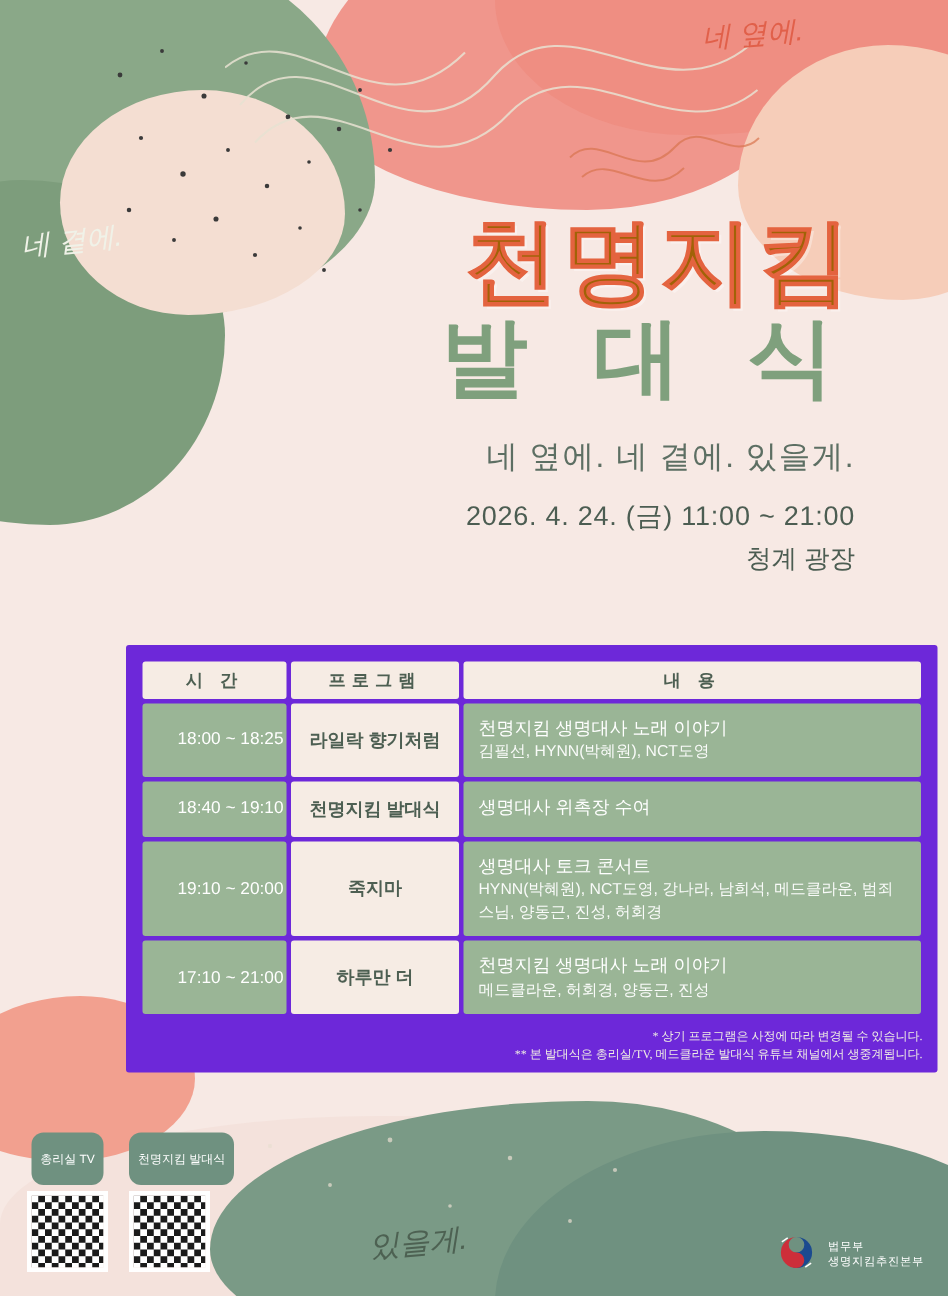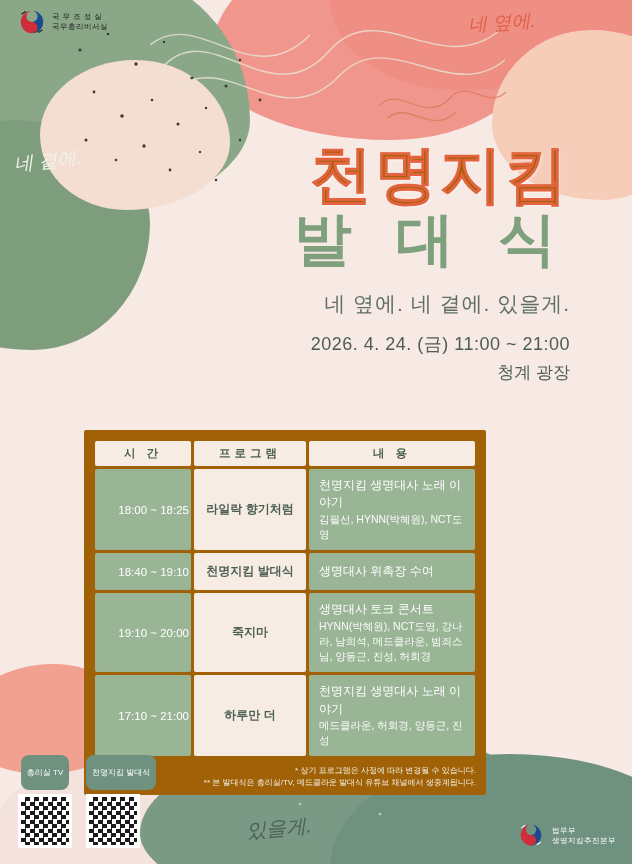--- a/index.html
+++ b/index.html
@@ -127,23 +127,23 @@
     transform: rotate(-6deg); z-index: 4;
   }
   .script-bottom {
     position: absolute; left: 246px; bottom: 22px;
     font-size: 20px; color: #4d6152; font-style: italic;
     transform: rotate(-5deg); z-index: 6;
   }
 
   
   .schedule {
-    position: absolute; left: 84px; top: 430px; width: 402px;
+    position: absolute; left: 84px; top: 430px; width: 541px;
     z-index: 5;
-    background: #a16207;
+    background: #6d28d9;
     padding: 8px 8px 6px 8px;
     border-radius: 2px;
   }
   table { border-collapse: separate; border-spacing: 3px; width: 100%; }
   thead th {
     background: #f6ece4; color: #4d5f52; font-size: 11.5px; font-weight: bold;
     padding: 5px 0; letter-spacing: 4px; text-align: center;
     border-radius: 2px;
   }
   tbody td { vertical-align: middle; border-radius: 2px; }
@@ -156,21 +156,21 @@
     font-size: 12px; font-weight: bold; text-align: center; padding: 10px 2px;
   }
   td.col-desc {
     background: #9ab596; color: #ffffff; font-size: 11.5px;
     padding: 8px 10px; line-height: 1.45;
   }
   td.col-desc .d-main { font-size: 12px; }
   td.col-desc .d-sub { font-size: 10.5px; opacity: .95; }
   .notes {
     margin-top: 6px; text-align: right; color: #f1efe4;
-    font-size: 8px; line-height: 1.5; padding-right: 2px;
+    font-size: 8px; line-height: 1.5; padding-right: 2px; font-family: Liberation Serif, serif;
   }
 
   
   .qr-area {
     position: absolute; left: 18px; bottom: 16px;
     display: flex; gap: 14px; z-index: 6;
   }
   .qr-block { text-align: center; }
   .qr-label {
     font-size: 8px; color: #ffffff; background: #6f9180;
@@ -241,38 +241,20 @@
       <circle cx="30" cy="20" r="1.5"></circle>
         <circle cx="70" cy="46" r="1.3"></circle>
       <circle cx="110" cy="16" r="1.6"></circle>
         <circle cx="150" cy="60" r="1.2"></circle>
       <circle cx="190" cy="28" r="1.5"></circle>
         <circle cx="230" cy="70" r="1.3"></circle>
       <circle cx="260" cy="36" r="1.4"></circle>
     </g>
   </svg>
 
-  <div class="gov-logo-top">
-    <div class="taegeuk">
-      <svg width="28" height="28" viewBox="0 0 40 40">
-        <g>
-          <path d="M20 4 A16 16 0 0 1 20 36 A8 8 0 0 1 20 20 A8 8 0 0 0 20 4 Z" fill="#1b4a8f"></path>
-          <path d="M20 4 A16 16 0 0 0 20 36 A8 8 0 0 0 20 20 A8 8 0 0 1 20 4 Z" fill="#cd2e3a"></path>
-          <g stroke="#1b1b1b" stroke-width="1.6">
-            <line x1="5" y1="9" x2="11" y2="5"></line>
-            <line x1="35" y1="31" x2="29" y2="35"></line>
-          </g>
-        </g>
-      </svg>
-    </div>
-    <div class="gov-logo-text">
-      <div>국 무 조 정 실</div>
-      <div>국무총리비서실</div>
-    </div>
-  </div>
 
   <div class="script-right">네 옆에.</div>
   <div class="script-left">네 곁에.</div>
   <div class="script-bottom">있을게.</div>
 
   <div class="headline">
     <div class="title-line1">천명지킴</div>
     <div class="title-line2">발 대 식</div>
     <div class="subtitle">네 옆에. 네 곁에. 있을게.</div>
     <div class="datetime">2026. 4. 24. (금) 11:00 ~ 21:00</div>

